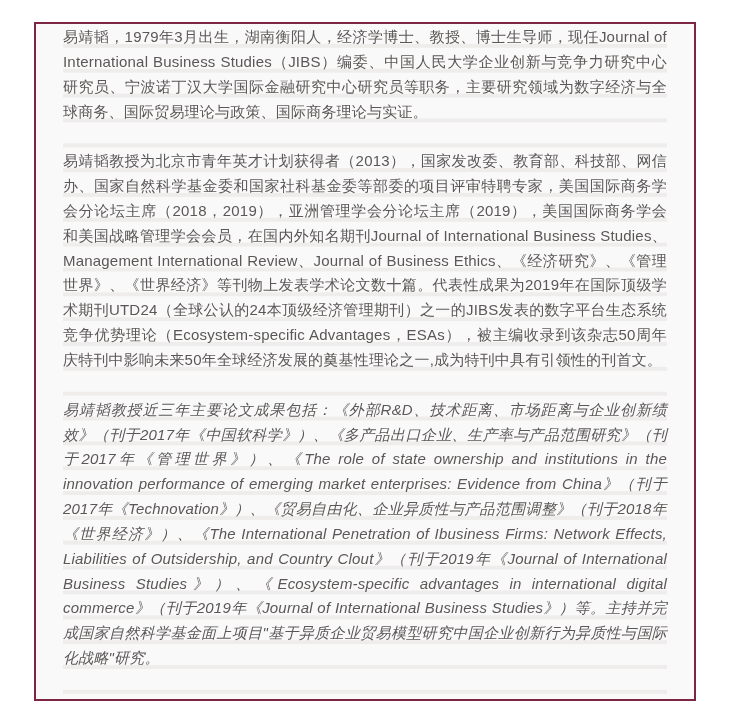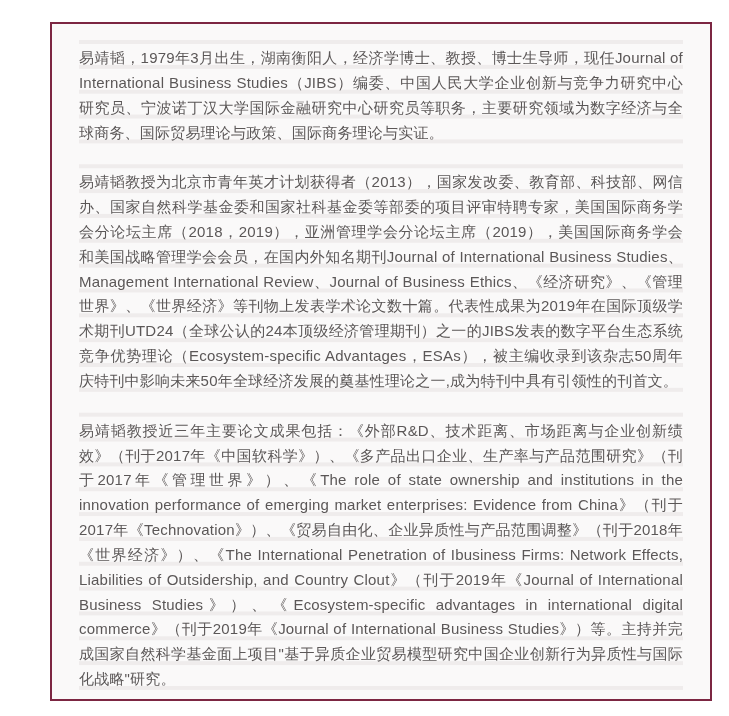--- a/index.html
+++ b/index.html
@@ -12,46 +12,46 @@
   * { margin: 0; padding: 0; box-sizing: border-box; }
   html, body {
     width: 729px;
     height: 716px;
     background: var(--page_bg);
     font-family: "Liberation Sans", "DejaVu Sans", sans-serif;
     overflow: hidden;
   }
   .bio-card {
     position: absolute;
-    left: 50px;
+    left: 34px;
     top: 22px;
     width: 662px;
     height: 679px;
     border: 2px solid var(--card_border);
     background-color: var(--card_bg);
     background-image: linear-gradient(to bottom,
         transparent 0px, transparent 19px,
         var(--rule_line) 19px, var(--rule_line) 23px,
         transparent 23px);
     background-size: 100% 24.85px;
     background-origin: content-box;
     background-repeat: repeat-y;
-    padding: 22px 27px 12px 27px;
+    padding: 1px 27px 12px 27px;
     overflow: hidden;
   }
   .bio-card p {
     font-size: 15px;
     line-height: 24.85px;
     color: var(--text);
     text-align: justify;
     letter-spacing: 0.2px;
     margin-bottom: 24.85px;
     word-break: break-word;
   }
-  .bio-card p:last-child { margin-bottom: 8px; }
+  .bio-card p:last-child { margin-bottom: 8px; font-style: italic; }
 </style>
 </head>
 <body>
 
 <main class="bio-card">
   <p>易靖韬，1979年3月出生，湖南衡阳人，经济学博士、教授、博士生导师，现任Journal of International Business Studies（JIBS）编委、中国人民大学企业创新与竞争力研究中心研究员、宁波诺丁汉大学国际金融研究中心研究员等职务，主要研究领域为数字经济与全球商务、国际贸易理论与政策、国际商务理论与实证。</p>
   <p>易靖韬教授为北京市青年英才计划获得者（2013），国家发改委、教育部、科技部、网信办、国家自然科学基金委和国家社科基金委等部委的项目评审特聘专家，美国国际商务学会分论坛主席（2018，2019），亚洲管理学会分论坛主席（2019），美国国际商务学会和美国战略管理学会会员，在国内外知名期刊Journal of International Business Studies、Management International Review、Journal of Business Ethics、《经济研究》、《管理世界》、《世界经济》等刊物上发表学术论文数十篇。代表性成果为2019年在国际顶级学术期刊UTD24（全球公认的24本顶级经济管理期刊）之一的JIBS发表的数字平台生态系统竞争优势理论（Ecosystem-specific Advantages，ESAs），被主编收录到该杂志50周年庆特刊中影响未来50年全球经济发展的奠基性理论之一,成为特刊中具有引领性的刊首文。</p>
   <p>易靖韬教授近三年主要论文成果包括：《外部R&amp;D、技术距离、市场距离与企业创新绩效》（刊于2017年《中国软科学》）、《多产品出口企业、生产率与产品范围研究》（刊于2017年《管理世界》）、《The role of state ownership and institutions in the innovation performance of emerging market enterprises: Evidence from China》（刊于2017年《Technovation》）、《贸易自由化、企业异质性与产品范围调整》（刊于2018年《世界经济》）、《The International Penetration of Ibusiness Firms: Network Effects, Liabilities of Outsidership, and Country Clout》（刊于2019年《Journal of International Business Studies》）、《Ecosystem-specific advantages in international digital commerce》（刊于2019年《Journal of International Business Studies》）等。主持并完成国家自然科学基金面上项目"基于异质企业贸易模型研究中国企业创新行为异质性与国际化战略"研究。</p>
 </main>
 

